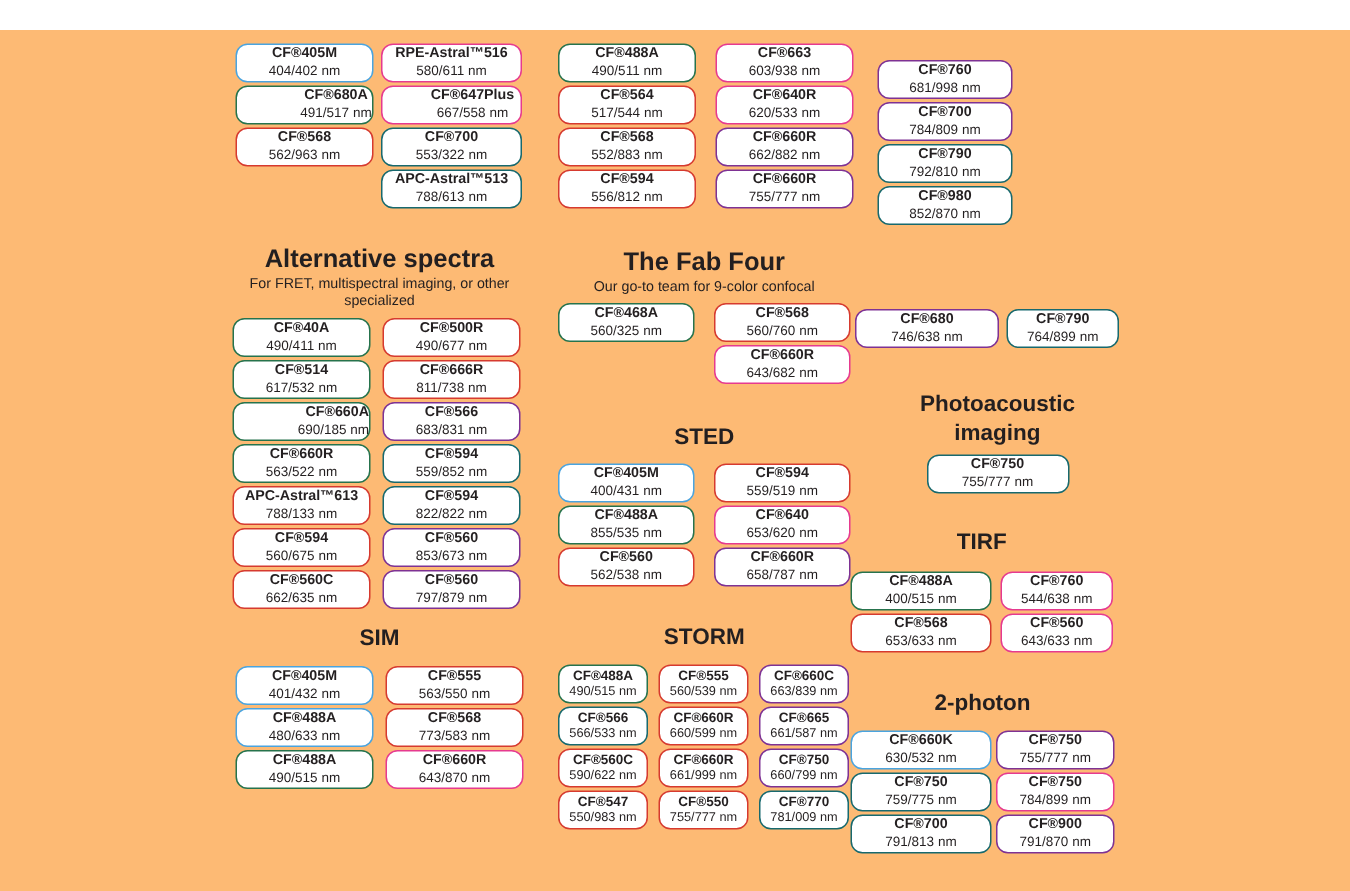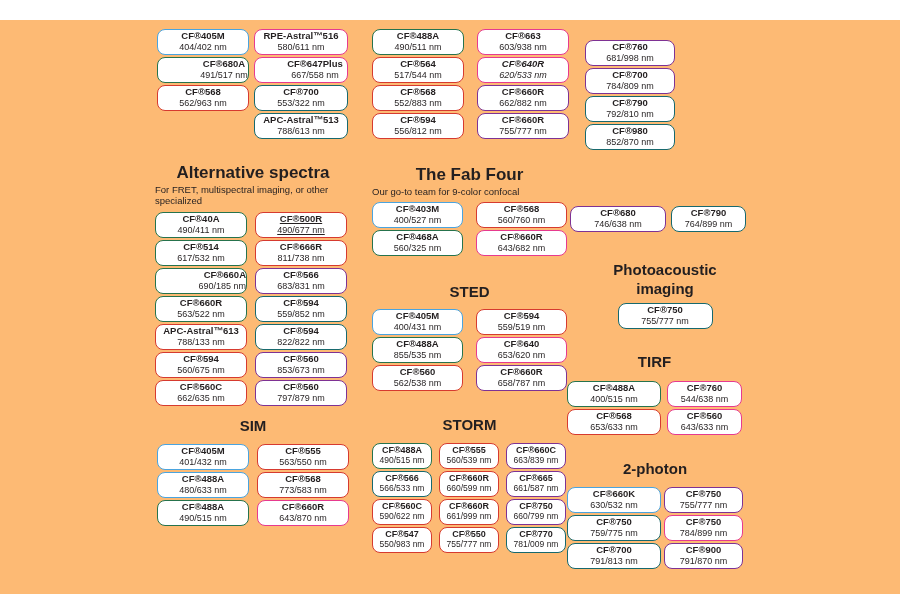--- a/index.html
+++ b/index.html
@@ -1,20 +1,20 @@
 <!DOCTYPE html>
 <html><head>
 <meta charset="utf-8">
 <style>
   html,body{margin:0;padding:0;background:#ffffff;}
   body{font-family:"Liberation Sans",sans-serif;color:#231f20;}
   .canvas{position:relative;width:900px;height:594px;background:#fdba74;overflow:hidden;margin-top:20px;}
   .section{position:absolute;}
   .sec-title{font-weight:bold;text-align:center;line-height:1.1;}
-  .sec-sub{font-size:9.5px;line-height:1.15;margin-top:2px;}
+  .sec-sub{text-align:center;font-size:9.5px;line-height:1.15;margin-top:2px;}
   .cols{display:flex;align-items:flex-start;}
   .col{display:flex;flex-direction:column;gap:2px;}
   .badge{box-sizing:border-box;height:26px;border:1.5px solid #999;border-radius:8px;
          background:#ffffff;display:flex;flex-direction:column;justify-content:center;
          text-align:center;line-height:1.15;}
   .bn{font-weight:bold;font-size:9.5px;}
   .bv{font-size:9px;}
 
   #sec-topleft{left:157px;top:9px;}
   #sec-topleft .cols{gap:5px;}
@@ -137,21 +137,21 @@
           <div class="badge" style="border-color: rgb(214, 58, 47);">
             <div class="bn">CF®594</div>
             <div class="bv">556/812 nm</div>
           </div>
         </div>
         <div class="col">
           <div class="badge" style="border-color: rgb(230, 58, 143);">
             <div class="bn">CF®663</div>
             <div class="bv">603/938 nm</div>
           </div>
-          <div class="badge" style="border-color: rgb(230, 58, 143); font-style: italic;">
+          <div class="badge" style="border-color: rgb(230, 58, 143);">
             <div class="bn">CF®640R</div>
             <div class="bv">620/533 nm</div>
           </div>
           <div class="badge" style="border-color: rgb(126, 50, 148);">
             <div class="bn">CF®660R</div>
             <div class="bv">662/882 nm</div>
           </div>
           <div class="badge" style="border-color: rgb(126, 50, 148);">
             <div class="bn">CF®660R</div>
             <div class="bv">755/777 nm</div>
@@ -211,21 +211,21 @@
           <div class="badge" style="border-color: rgb(214, 58, 47);">
             <div class="bn">CF®594</div>
             <div class="bv">560/675 nm</div>
           </div>
           <div class="badge" style="border-color: rgb(214, 58, 47);">
             <div class="bn">CF®560C</div>
             <div class="bv">662/635 nm</div>
           </div>
         </div>
         <div class="col">
-          <div class="badge" style="border-color: rgb(214, 58, 47); text-decoration: underline;">
+          <div class="badge" style="border-color: rgb(214, 58, 47);">
             <div class="bn">CF®500R</div>
             <div class="bv">490/677 nm</div>
           </div>
           <div class="badge" style="border-color: rgb(214, 58, 47);">
             <div class="bn">CF®666R</div>
             <div class="bv">811/738 nm</div>
           </div>
           <div class="badge" style="border-color: rgb(126, 50, 148);">
             <div class="bn">CF®566</div>
             <div class="bv">683/831 nm</div>
@@ -248,24 +248,20 @@
           </div>
         </div>
       </div>
   </div>
 
   <div class="section" id="sec-fab">
     <div class="sec-title">The Fab Four</div>
     <div class="sec-sub">Our go-to team for 9-color confocal</div>
     <div class="cols">
         <div class="col">
-          <div class="badge" style="border-color: rgb(74, 164, 223);">
-            <div class="bn">CF®403M</div>
-            <div class="bv">400/527 nm</div>
-          </div>
           <div class="badge" style="border-color: rgb(38, 115, 77);">
             <div class="bn">CF®468A</div>
             <div class="bv">560/325 nm</div>
           </div>
         </div>
         <div class="col">
           <div class="badge" style="border-color: rgb(214, 58, 47);">
             <div class="bn">CF®568</div>
             <div class="bv">560/760 nm</div>
           </div>

